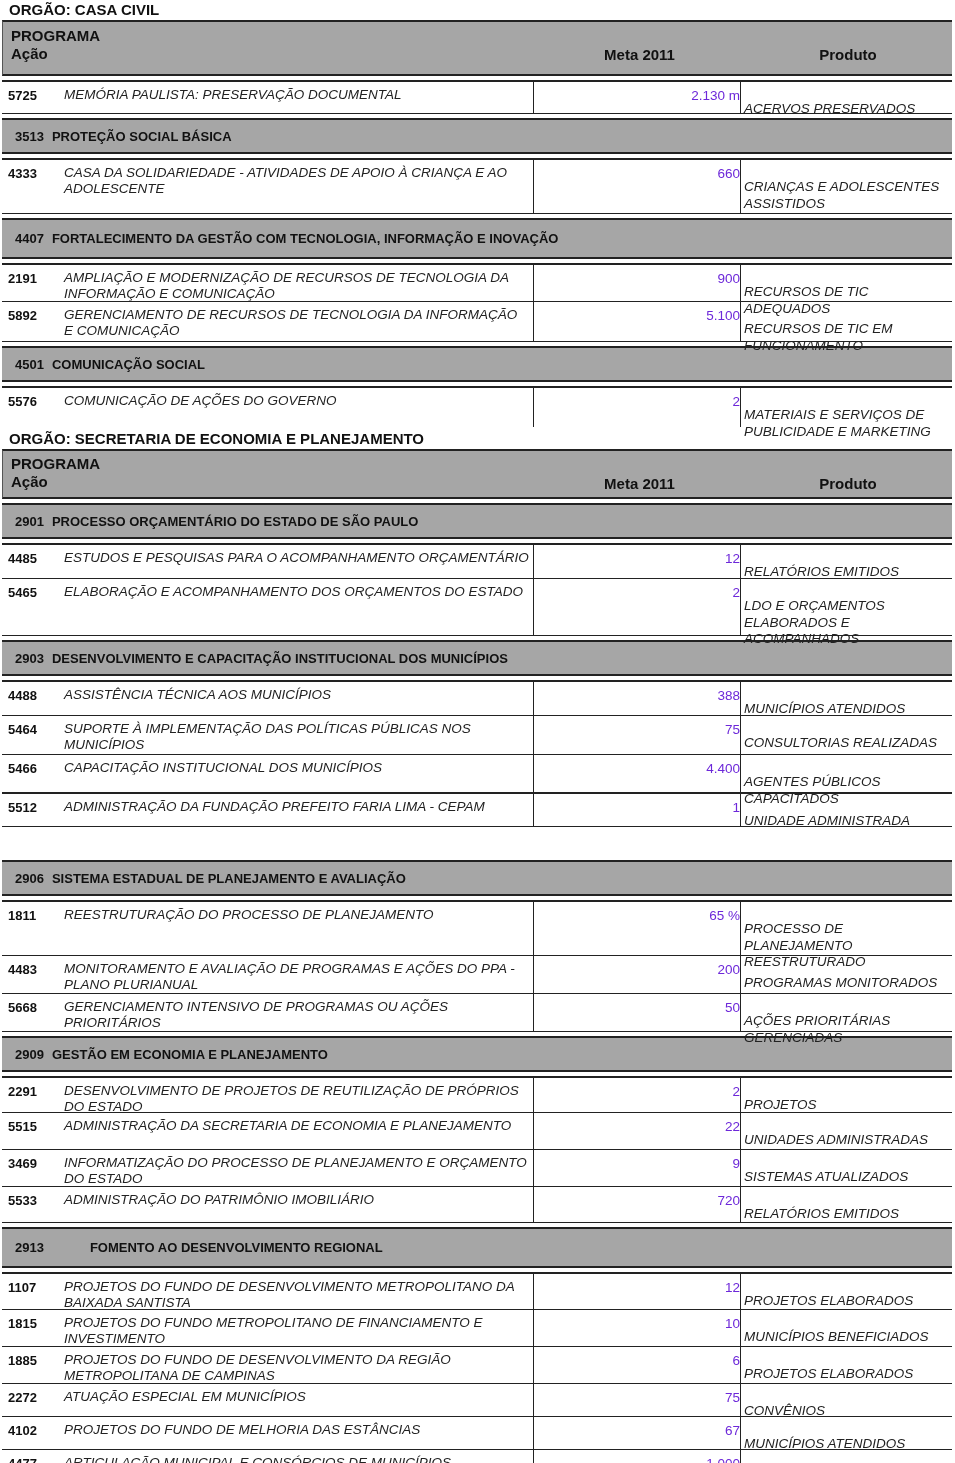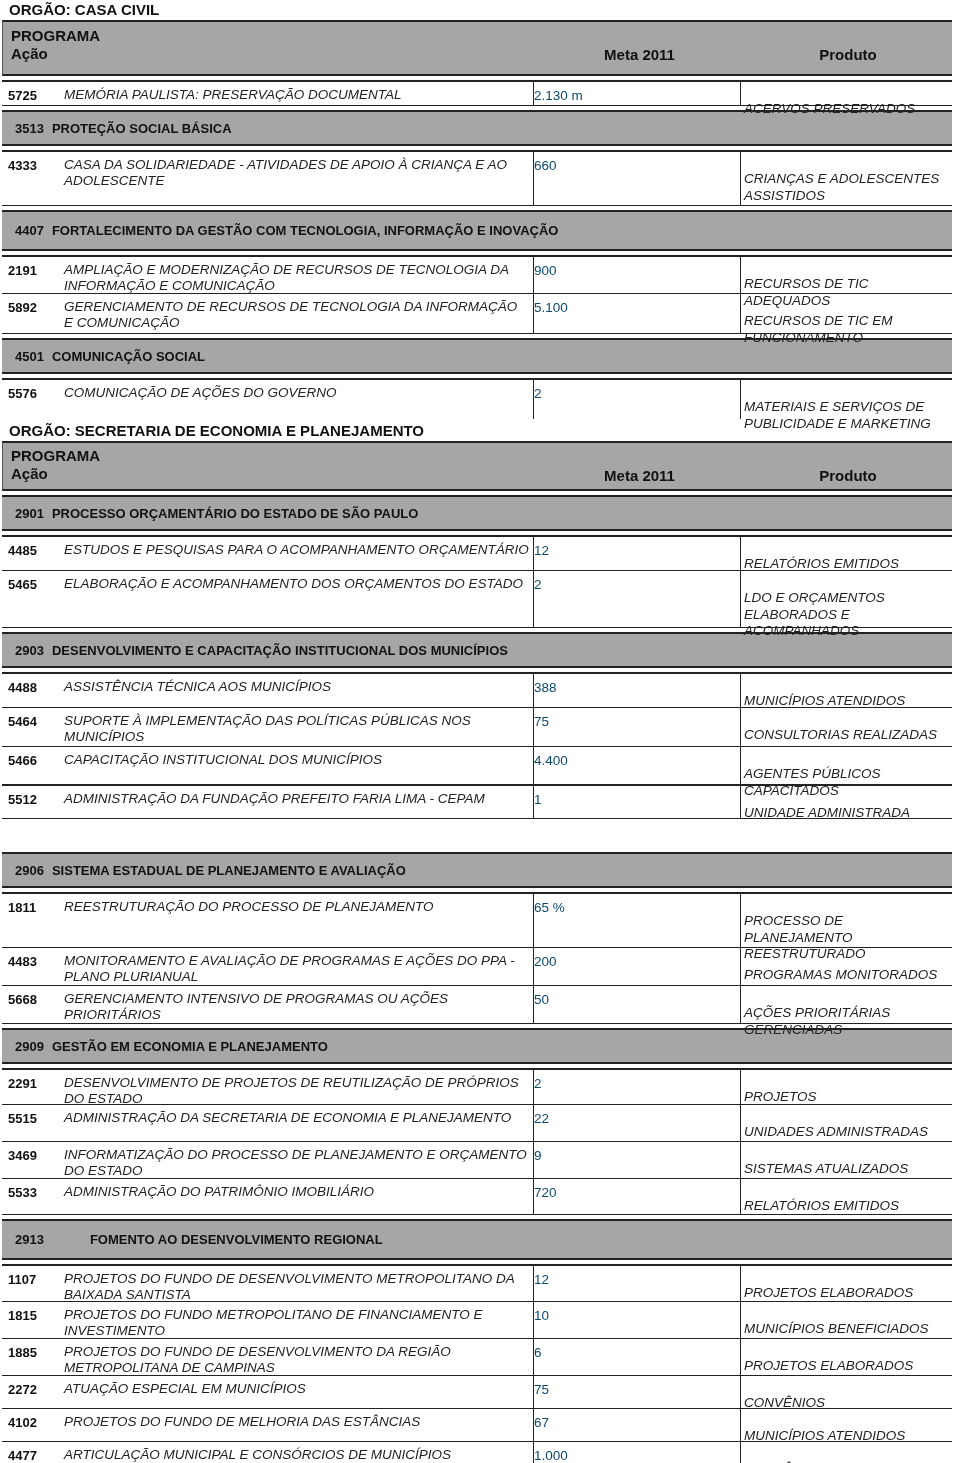--- a/index.html
+++ b/index.html
@@ -69,22 +69,22 @@
     position: absolute; left: 6px; top: 6px;
     font-weight: bold; font-size: 13px;
   }
   .row .adesc {
     position: absolute; left: 62px; top: 5px; width: 466px;
     font-style: italic; line-height: 16px; color: #222;
   }
   .row .ameta {
     position: absolute; left: 531px; top: 0; bottom: 0; width: 207px;
     border-left: 1px solid #222;
-    text-align: left; padding-top: 6px; box-sizing: border-box;
-    color: #0c4a6e;
+    text-align: right; padding-top: 6px; box-sizing: border-box;
+    color: #6d28d9;
   }
   .row .aprod {
     position: absolute; left: 738px; top: 0; bottom: 0; width: 212px;
     border-left: 1px solid #222;
     font-style: italic; line-height: 16.5px;
     padding-left: 3px; padding-top: 19px; box-sizing: border-box;
     color: #222;
   }
   .gap { height: 4px; }
 </style>
@@ -96,21 +96,21 @@
   <div class="orgao-title">ORGÃO: CASA CIVIL</div>
   <div class="col-header" style="height:56px;">
     <div class="prog">
       <div>PROGRAMA</div>
       <div>Ação</div>
     </div>
     <div class="meta" style="top:24px;">Meta 2011</div>
     <div class="prod" style="top:24px;">Produto</div>
   </div>
   <div class="gap"></div>
-  <div class="row thick-top" style="height:26px;">
+  <div class="row thick-top" style="height:34px;">
     <span class="acode">5725</span>
     <span class="adesc">MEMÓRIA PAULISTA: PRESERVAÇÃO DOCUMENTAL</span>
     <span class="ameta">2.130 m</span>
     <span class="aprod">ACERVOS PRESERVADOS</span>
   </div>
   <div class="gap"></div>
 
   <div class="section" style="height:36px;">
     <span class="code">3513</span>
     <span>PROTEÇÃO SOCIAL BÁSICA</span>

